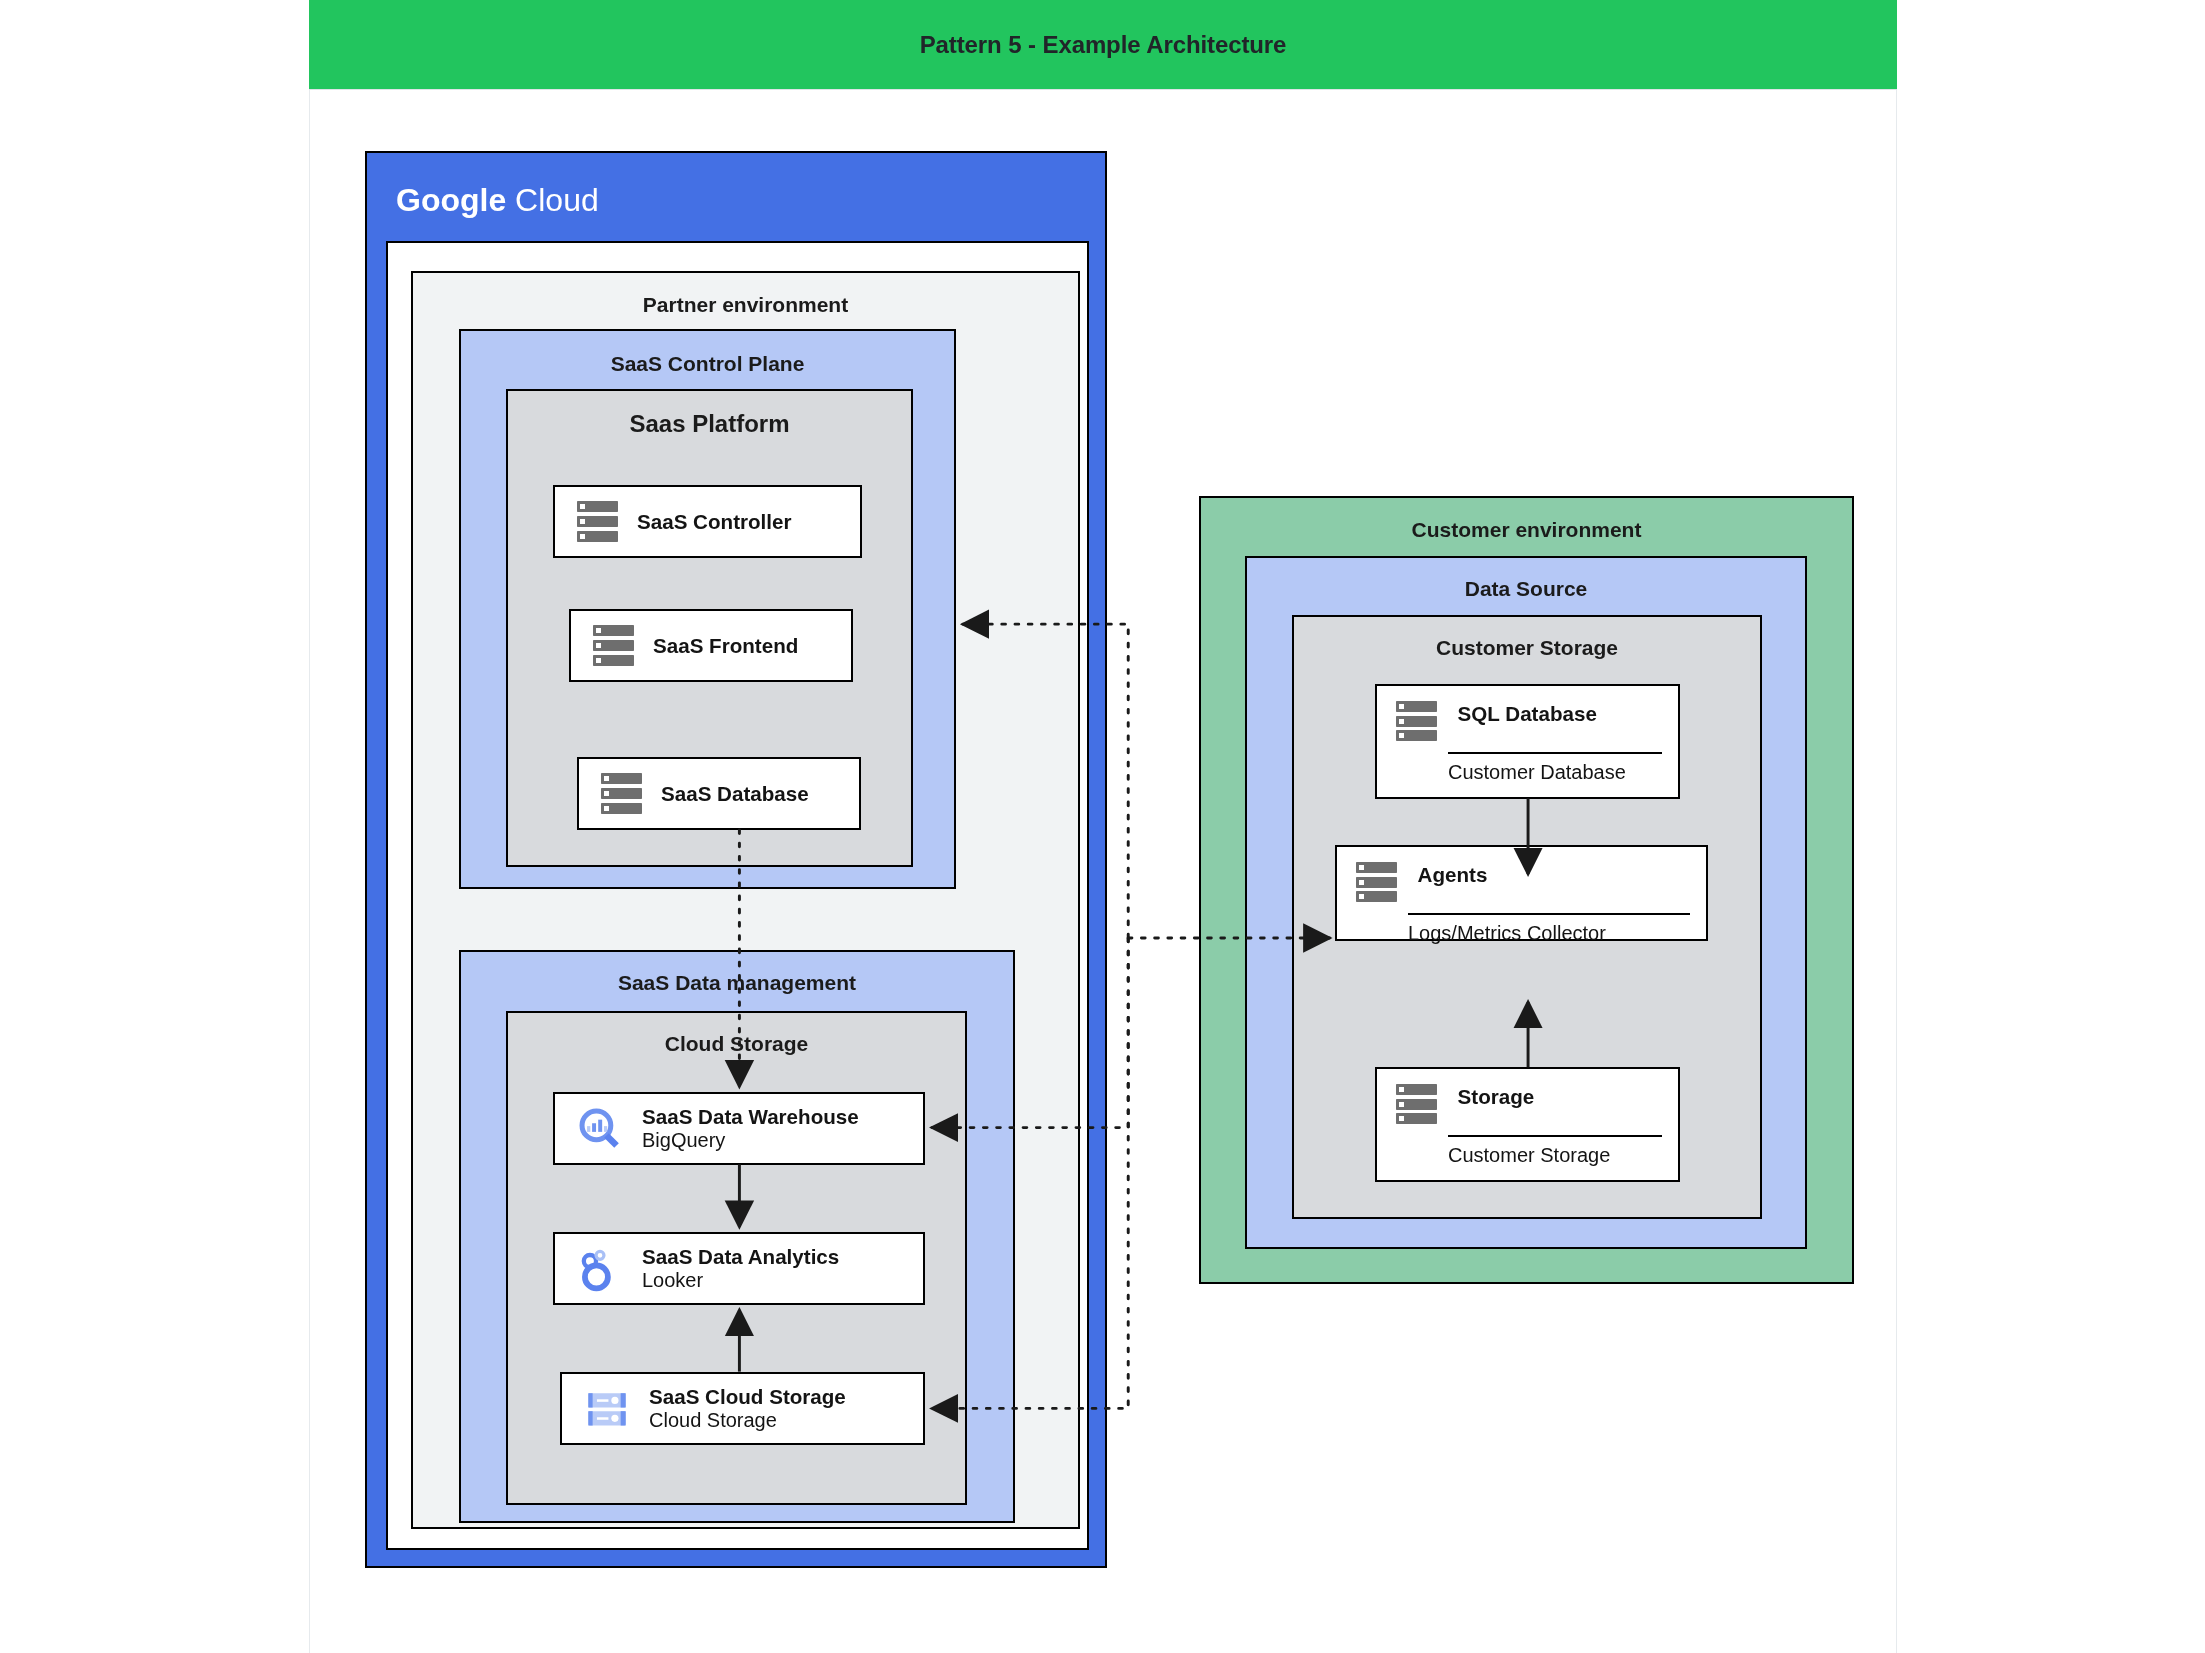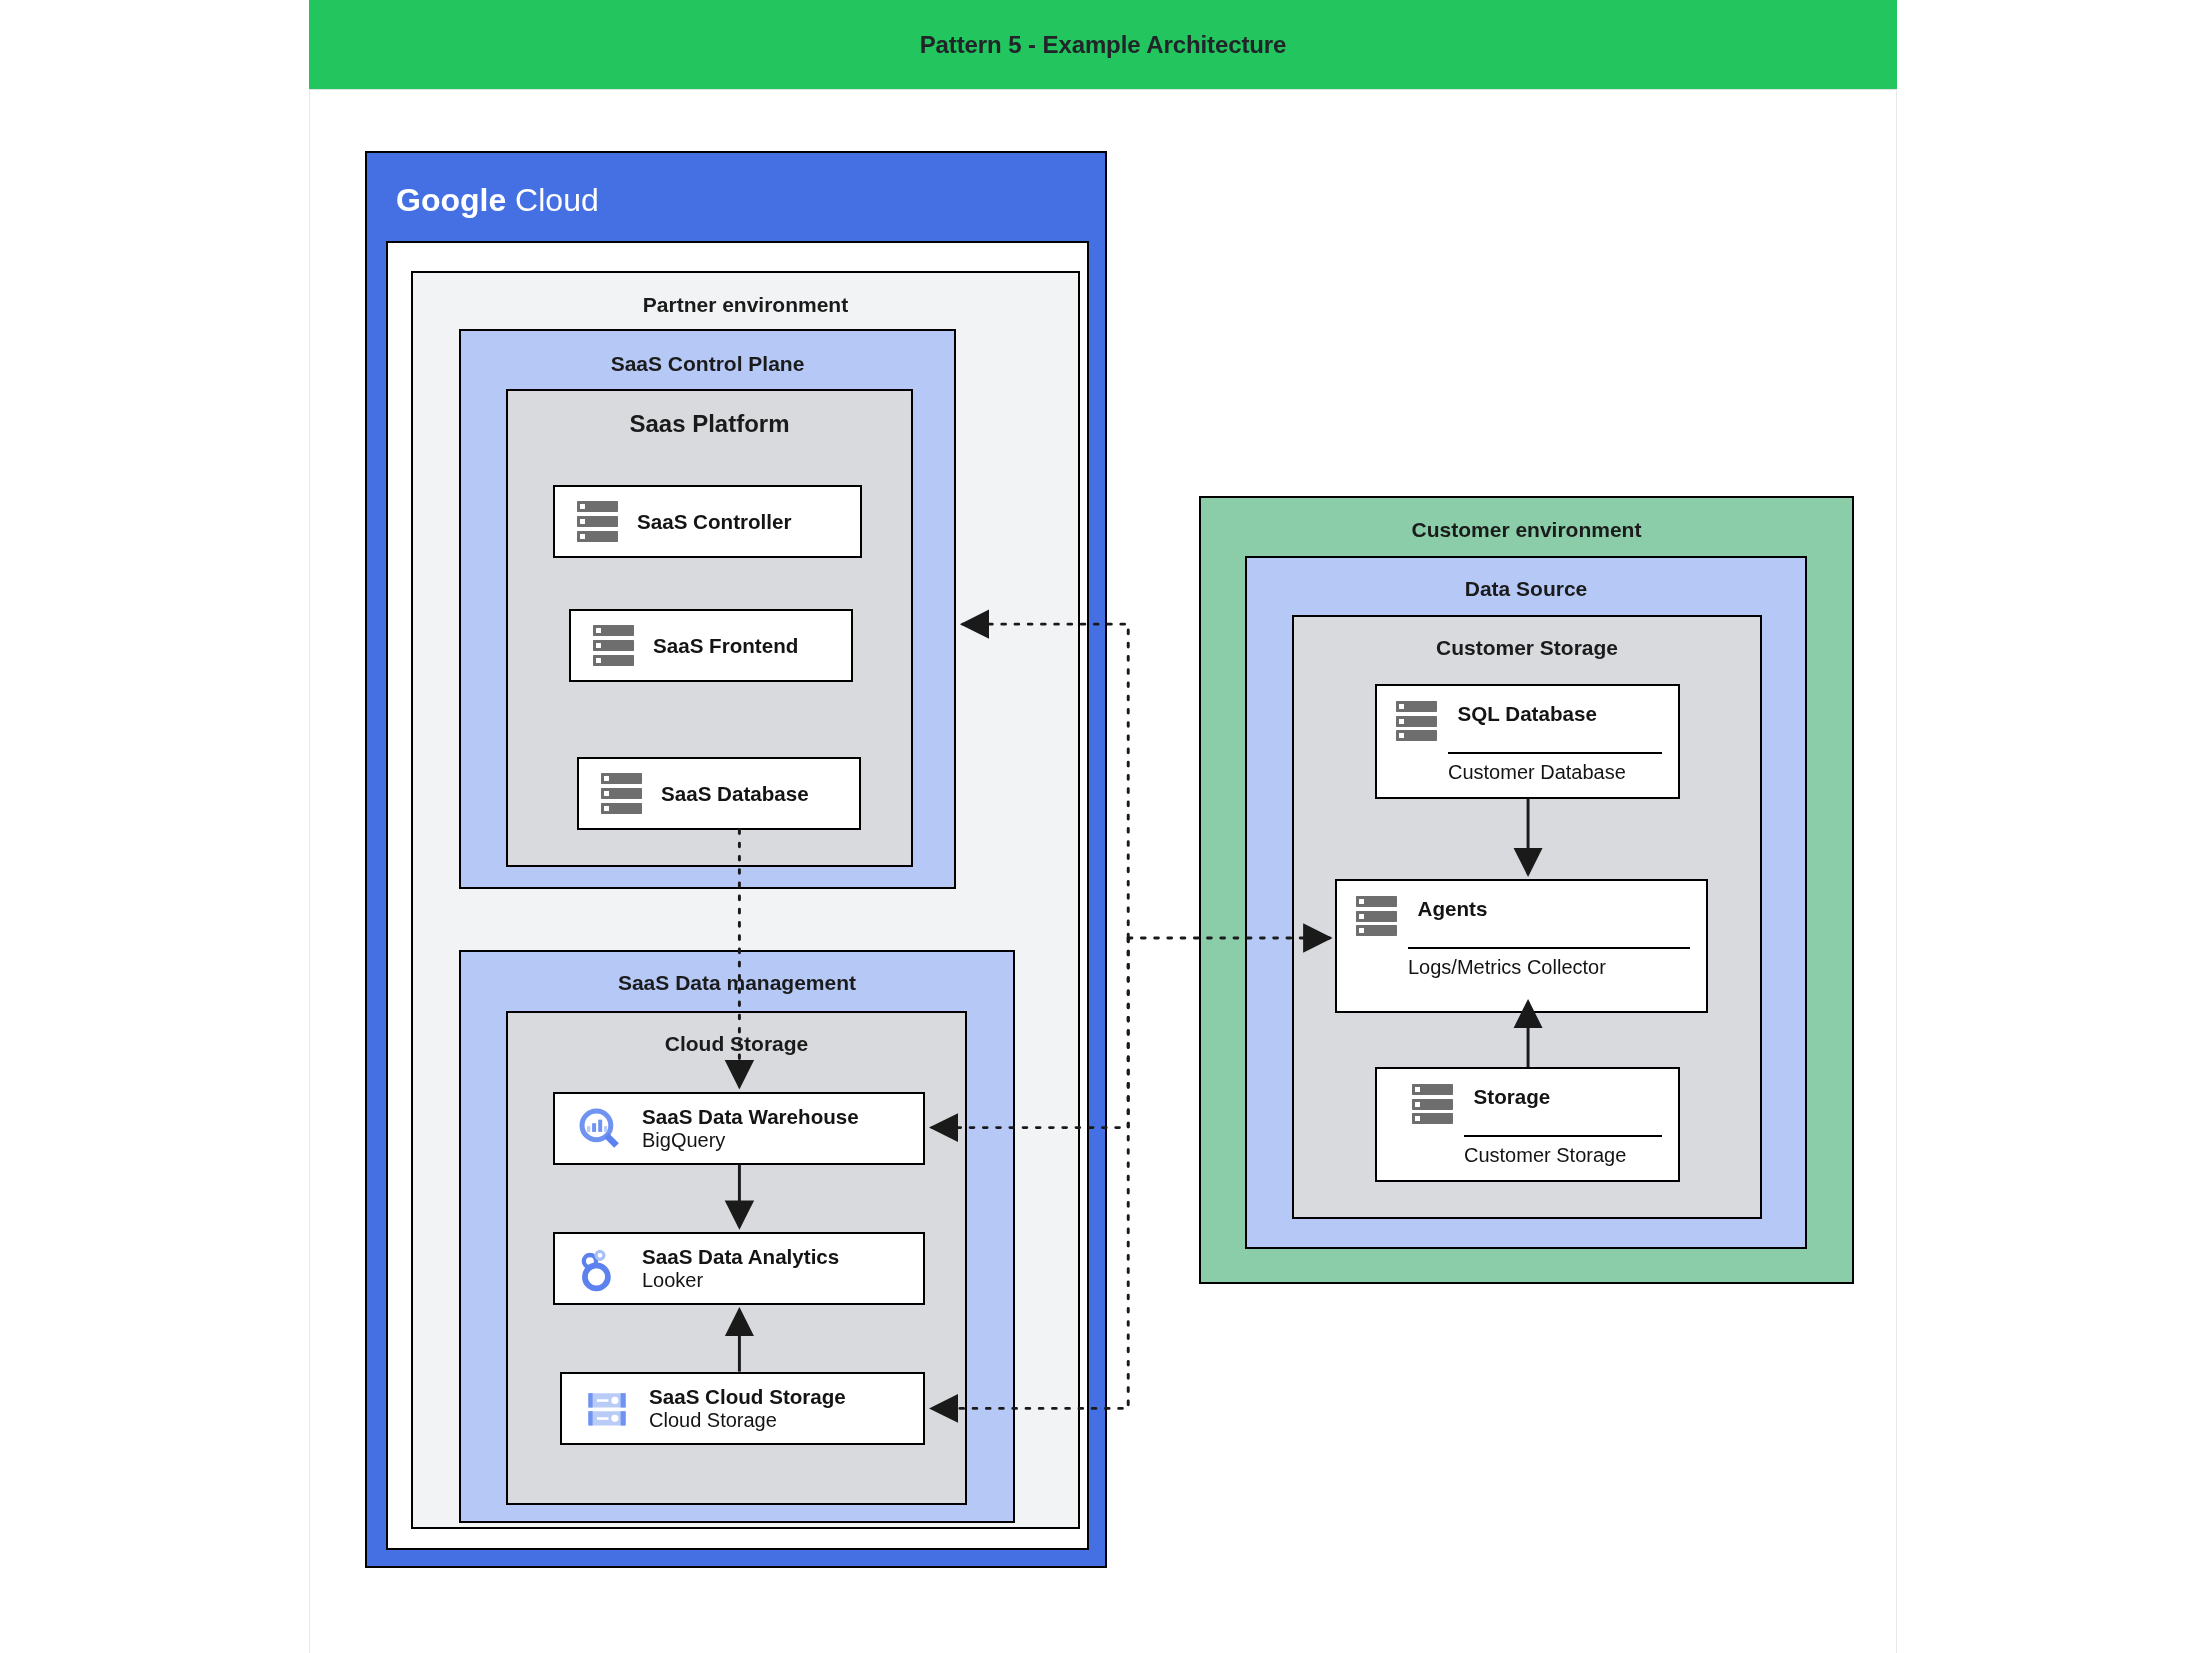--- a/index.html
+++ b/index.html
@@ -219,22 +219,22 @@
 
   
   .n-saas-controller { left: 553px; top: 485px; width: 309px; height: 73px; }
   .n-saas-frontend   { left: 569px; top: 609px; width: 284px; height: 73px; }
   .n-saas-database   { left: 569px; top: 757px; width: 284px; height: 73px; margin-left: 8px; }
   .n-dw              { left: 553px; top: 1092px; width: 372px; height: 73px; }
   .n-analytics       { left: 553px; top: 1232px; width: 372px; height: 73px; }
   .n-cloudstorage    { left: 560px; top: 1372px; width: 365px; height: 73px; }
 
   .n-sqldb   { left: 1375px; top: 684px; width: 305px; height: 115px; }
-  .n-agents  { left: 1335px; top: 879px; width: 373px; height: 134px; }
-  .n-storage { left: 1375px; top: 1067px; width: 305px; height: 115px; padding-left: 16px; }
+  .n-agents  { left: 1335px; top: 845px; width: 373px; height: 96px; }
+  .n-storage { left: 1375px; top: 1067px; width: 305px; height: 115px; }
 
   .node .pad-left { width: 22px; }
   .node .gap { width: 19px; }
 
   
   .bq { width: 46px; height: 46px; position: relative; }
 
   
   .looker { width: 46px; height: 46px; position: relative; }
 

